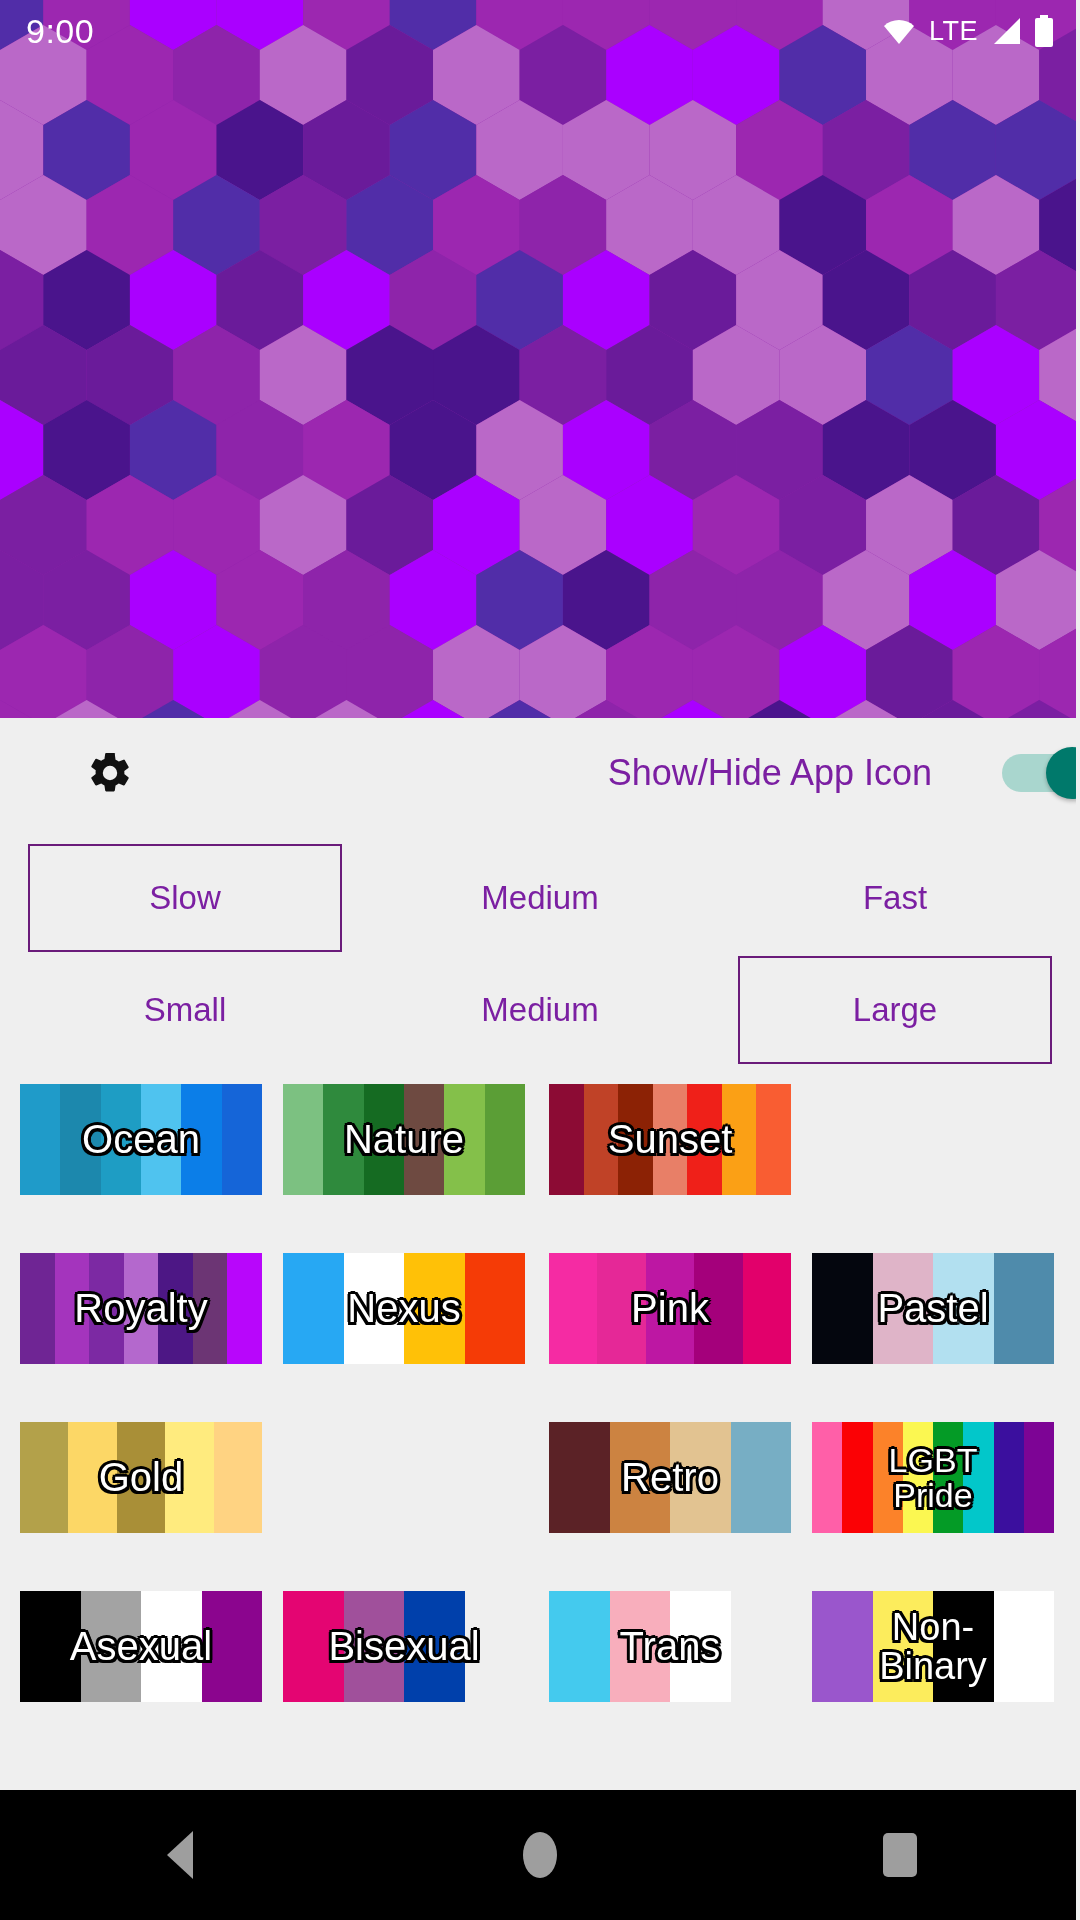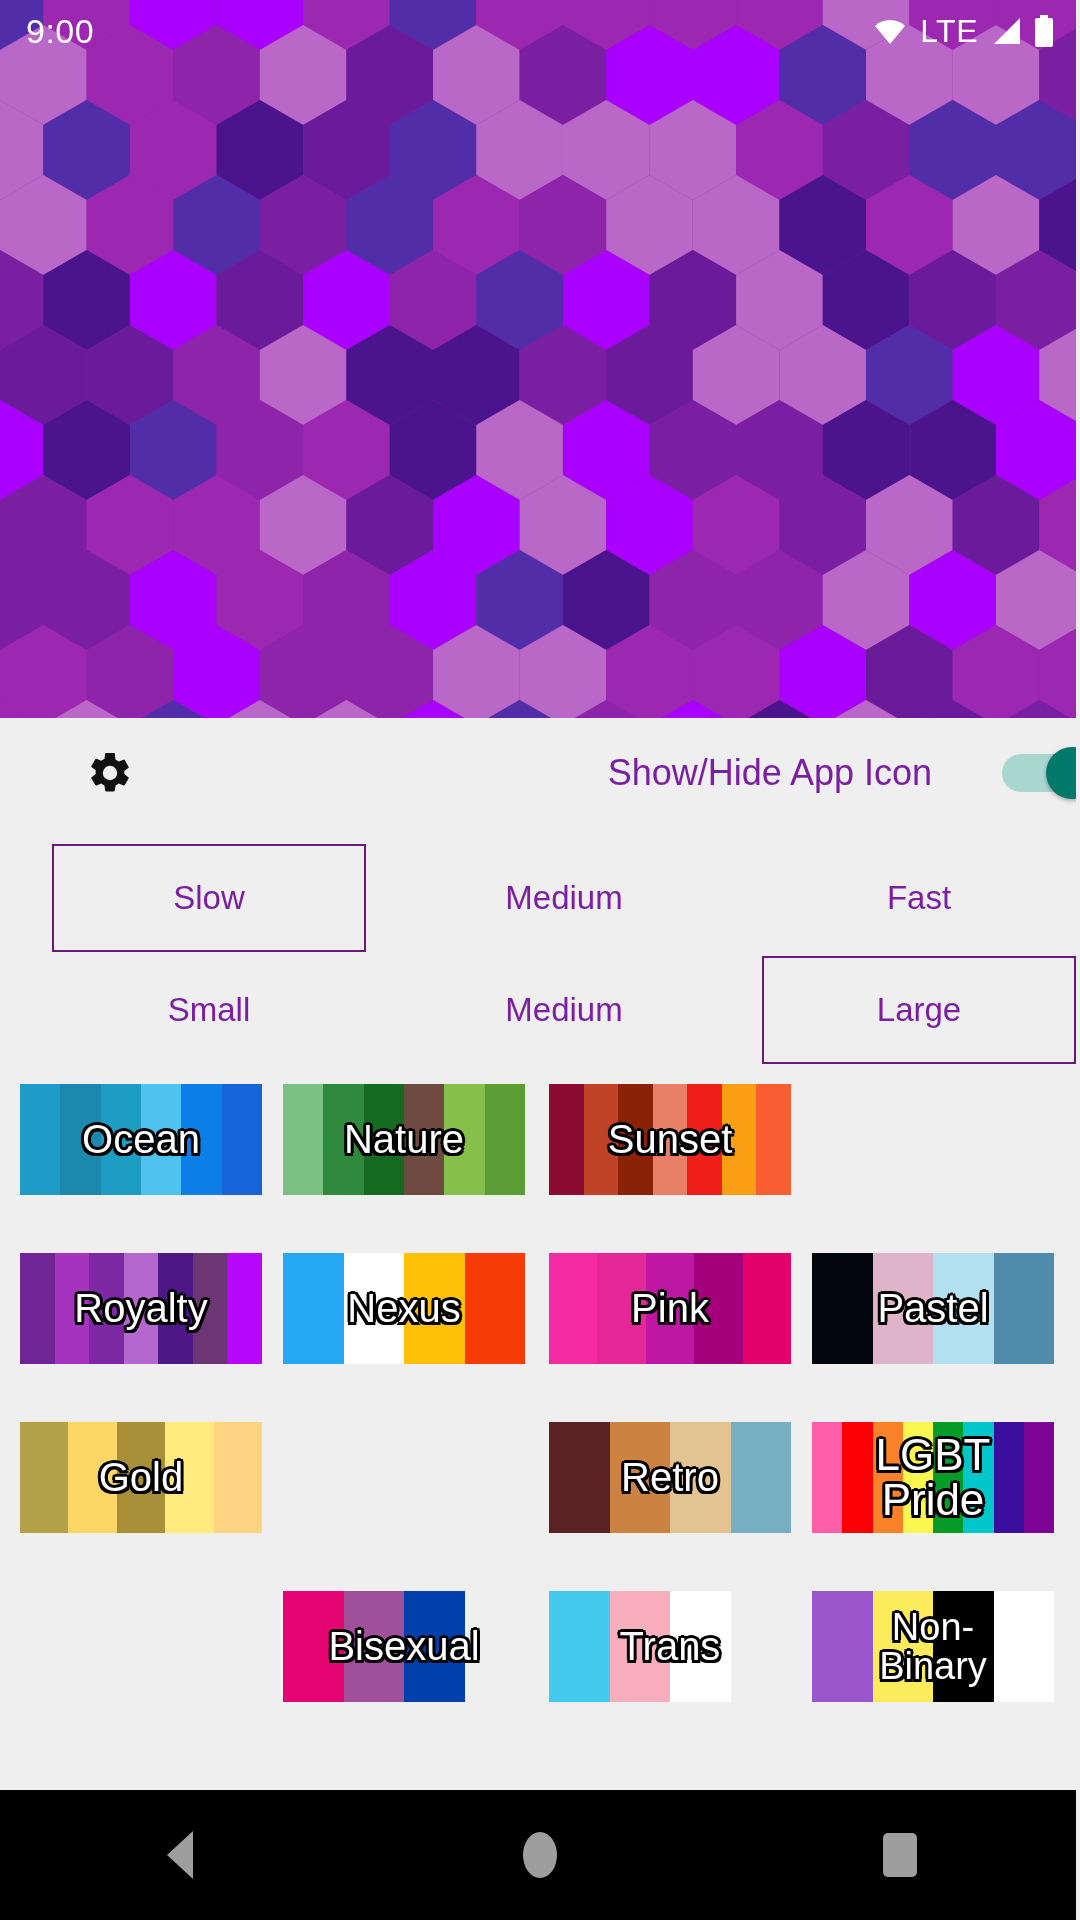--- a/index.html
+++ b/index.html
@@ -20,21 +20,21 @@
 
   
   #statusbar {
     position:absolute; left:0; top:0; width:1080px; height:62px;
     display:flex; align-items:center; justify-content:space-between;
     padding:0 26px; z-index:5; color:#fff;
   }
   #clock { font-size:34px; font-weight:400; letter-spacing:.5px; color:#ffffff; }
   #status-icons { display:flex; align-items:center; gap:13px; }
   .si { display:block; }
-  #lte-label { font-size:32px; color:#fff; letter-spacing:.5px; }
+  #lte-label { font-size:27px; color:#fff; letter-spacing:.5px; }
 
   
   #panel {
     position:absolute; left:0; top:718px; width:1080px; height:1072px;
     background:#efefef;
   }
 
   #top-row {
     position:absolute; left:14px; top:0; width:1080px; height:110px;
     display:flex; align-items:center;margin-left:38px;
@@ -61,21 +61,21 @@
     box-shadow:0 2px 4px rgba(0,0,0,.28);
   }
 
   
   .opt-row { position:absolute; left:0; width:1080px; height:108px; }
   #speed-row { top:126px; }
   #size-row  { top:238px; }
   .opt {
     position:absolute; top:0; height:108px;
     display:flex; align-items:center; justify-content:center;
-    font-size:33px; color:#7B1FA2; text-align:center;margin-left:24px;
+    font-size:33px; color:#7B1FA2; text-align:center;
   }
   .opt.sel { border:2px solid #6A1B7A; background:transparent; }
   .opt.c0 { left:28px;  width:314px; }
   .opt.c1 { left:383px; width:314px; }
   .opt.c2 { left:738px; width:314px; }
   #speed-row .opt.c1, #speed-row .opt.c2 { top:12px; height:84px; }
   #size-row  .opt.c0, #size-row  .opt.c1 { top:12px; height:84px; }
 
   
   #grid {
@@ -461,25 +461,34 @@
             <div class="pal-stripes">
               <span style="background: rgb(255, 95, 168); width: 30.25px;"></span>
               <span style="background: rgb(251, 1, 5); width: 30.25px;"></span>
               <span style="background: rgb(252, 130, 41); width: 30.25px;"></span>
               <span style="background: rgb(251, 247, 81); width: 30.25px;"></span>
               <span style="background: rgb(4, 155, 38); width: 30.25px;"></span>
               <span style="background: rgb(2, 199, 202); width: 30.25px;"></span>
               <span style="background: rgb(59, 15, 158); width: 30.25px;"></span>
               <span style="background: rgb(125, 4, 149); width: 30.25px;"></span>
             </div>
-            <div class="pal-label" style="font-size: 44px;">LGBT
+            <div class="pal-label" style="font-size: 34px;">LGBT
 Pride</div>
           </div>
         </div>
         <div class="grid-row">
+          <div class="pal-card left">
+            <div class="pal-stripes">
+              <span style="background: rgb(0, 0, 0); width: 60.5px;"></span>
+              <span style="background: rgb(163, 163, 163); width: 60.5px;"></span>
+              <span style="background: rgb(255, 255, 255); width: 60.5px;"></span>
+              <span style="background: rgb(139, 5, 142); width: 60.5px;"></span>
+            </div>
+            <div class="pal-label">Asexual</div>
+          </div>
           <div class="pal-card mid1">
             <div class="pal-stripes">
               <span style="background: rgb(228, 5, 114); width: 60.5px;"></span>
               <span style="background: rgb(160, 80, 155); width: 60.5px;"></span>
               <span style="background: rgb(0, 64, 171); width: 60.5px;"></span>
             </div>
             <div class="pal-label">Bisexual</div>
           </div>
           <div class="pal-card mid2">
             <div class="pal-stripes">

